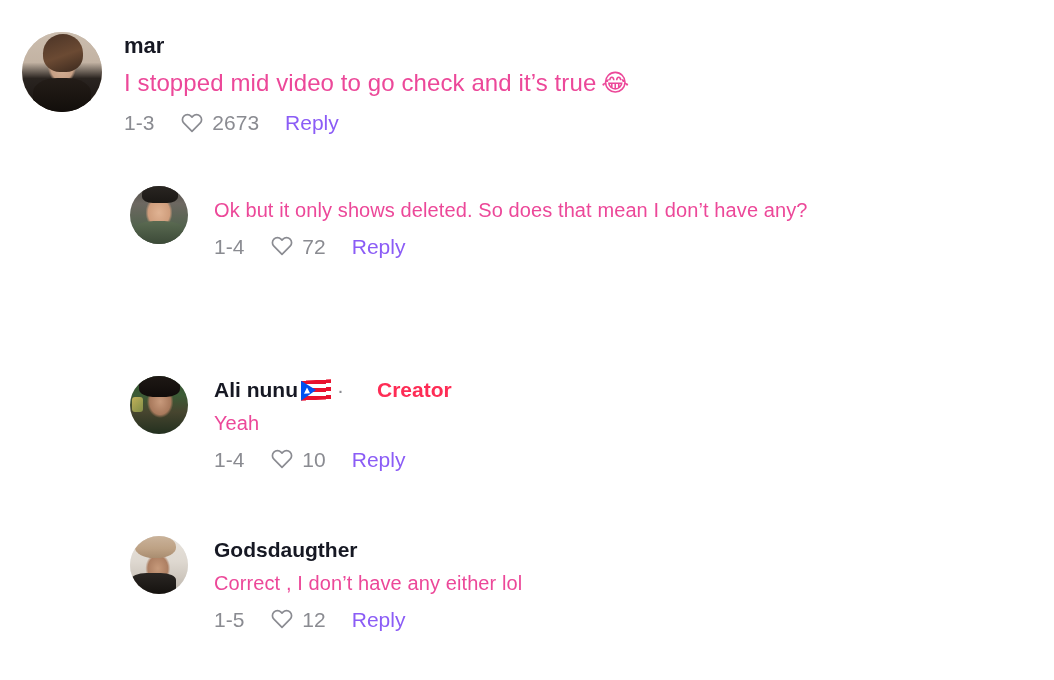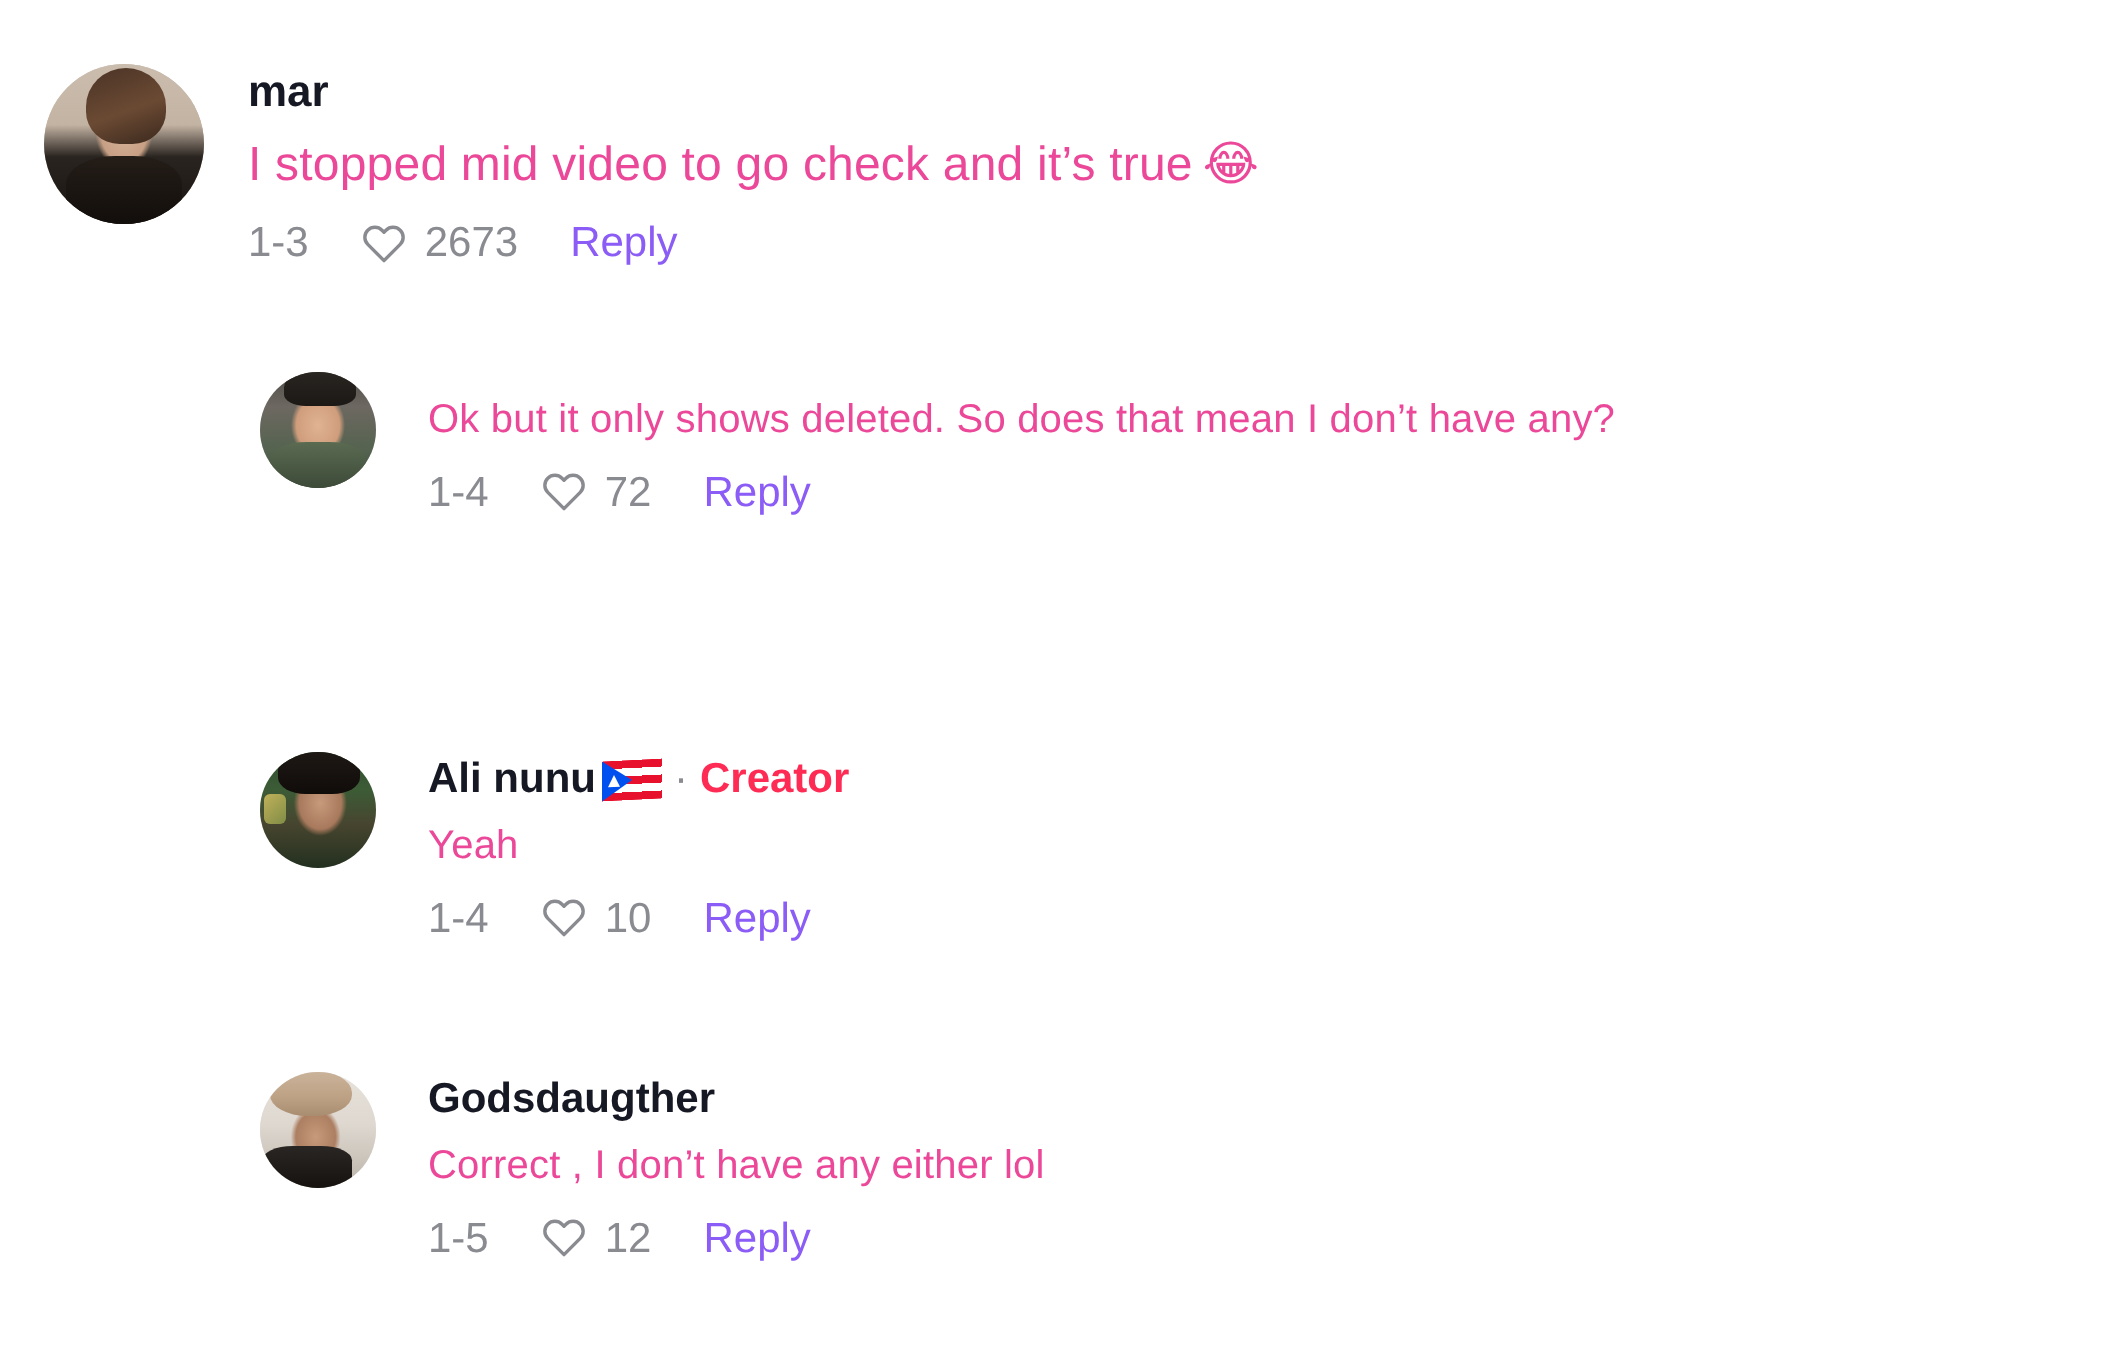--- a/index.html
+++ b/index.html
@@ -214,20 +214,21 @@
   }
 
   .creator-sep {
     color: #8a8b91;
     margin: 0 6px;
     font-weight: normal;
   }
   .creator-tag {
     color: #fe2c55;
     font-weight: bold;
+    margin-left: 27px;
   }
 
   .text {
     color: #ec4899;
     margin-top: 9px;
     line-height: 1.32;
     letter-spacing: .1px;
   }
   .comment.root .text  { font-size: 24px; max-width: 640px; }
   .comment.reply .text { font-size: 20px; max-width: 800px; }

